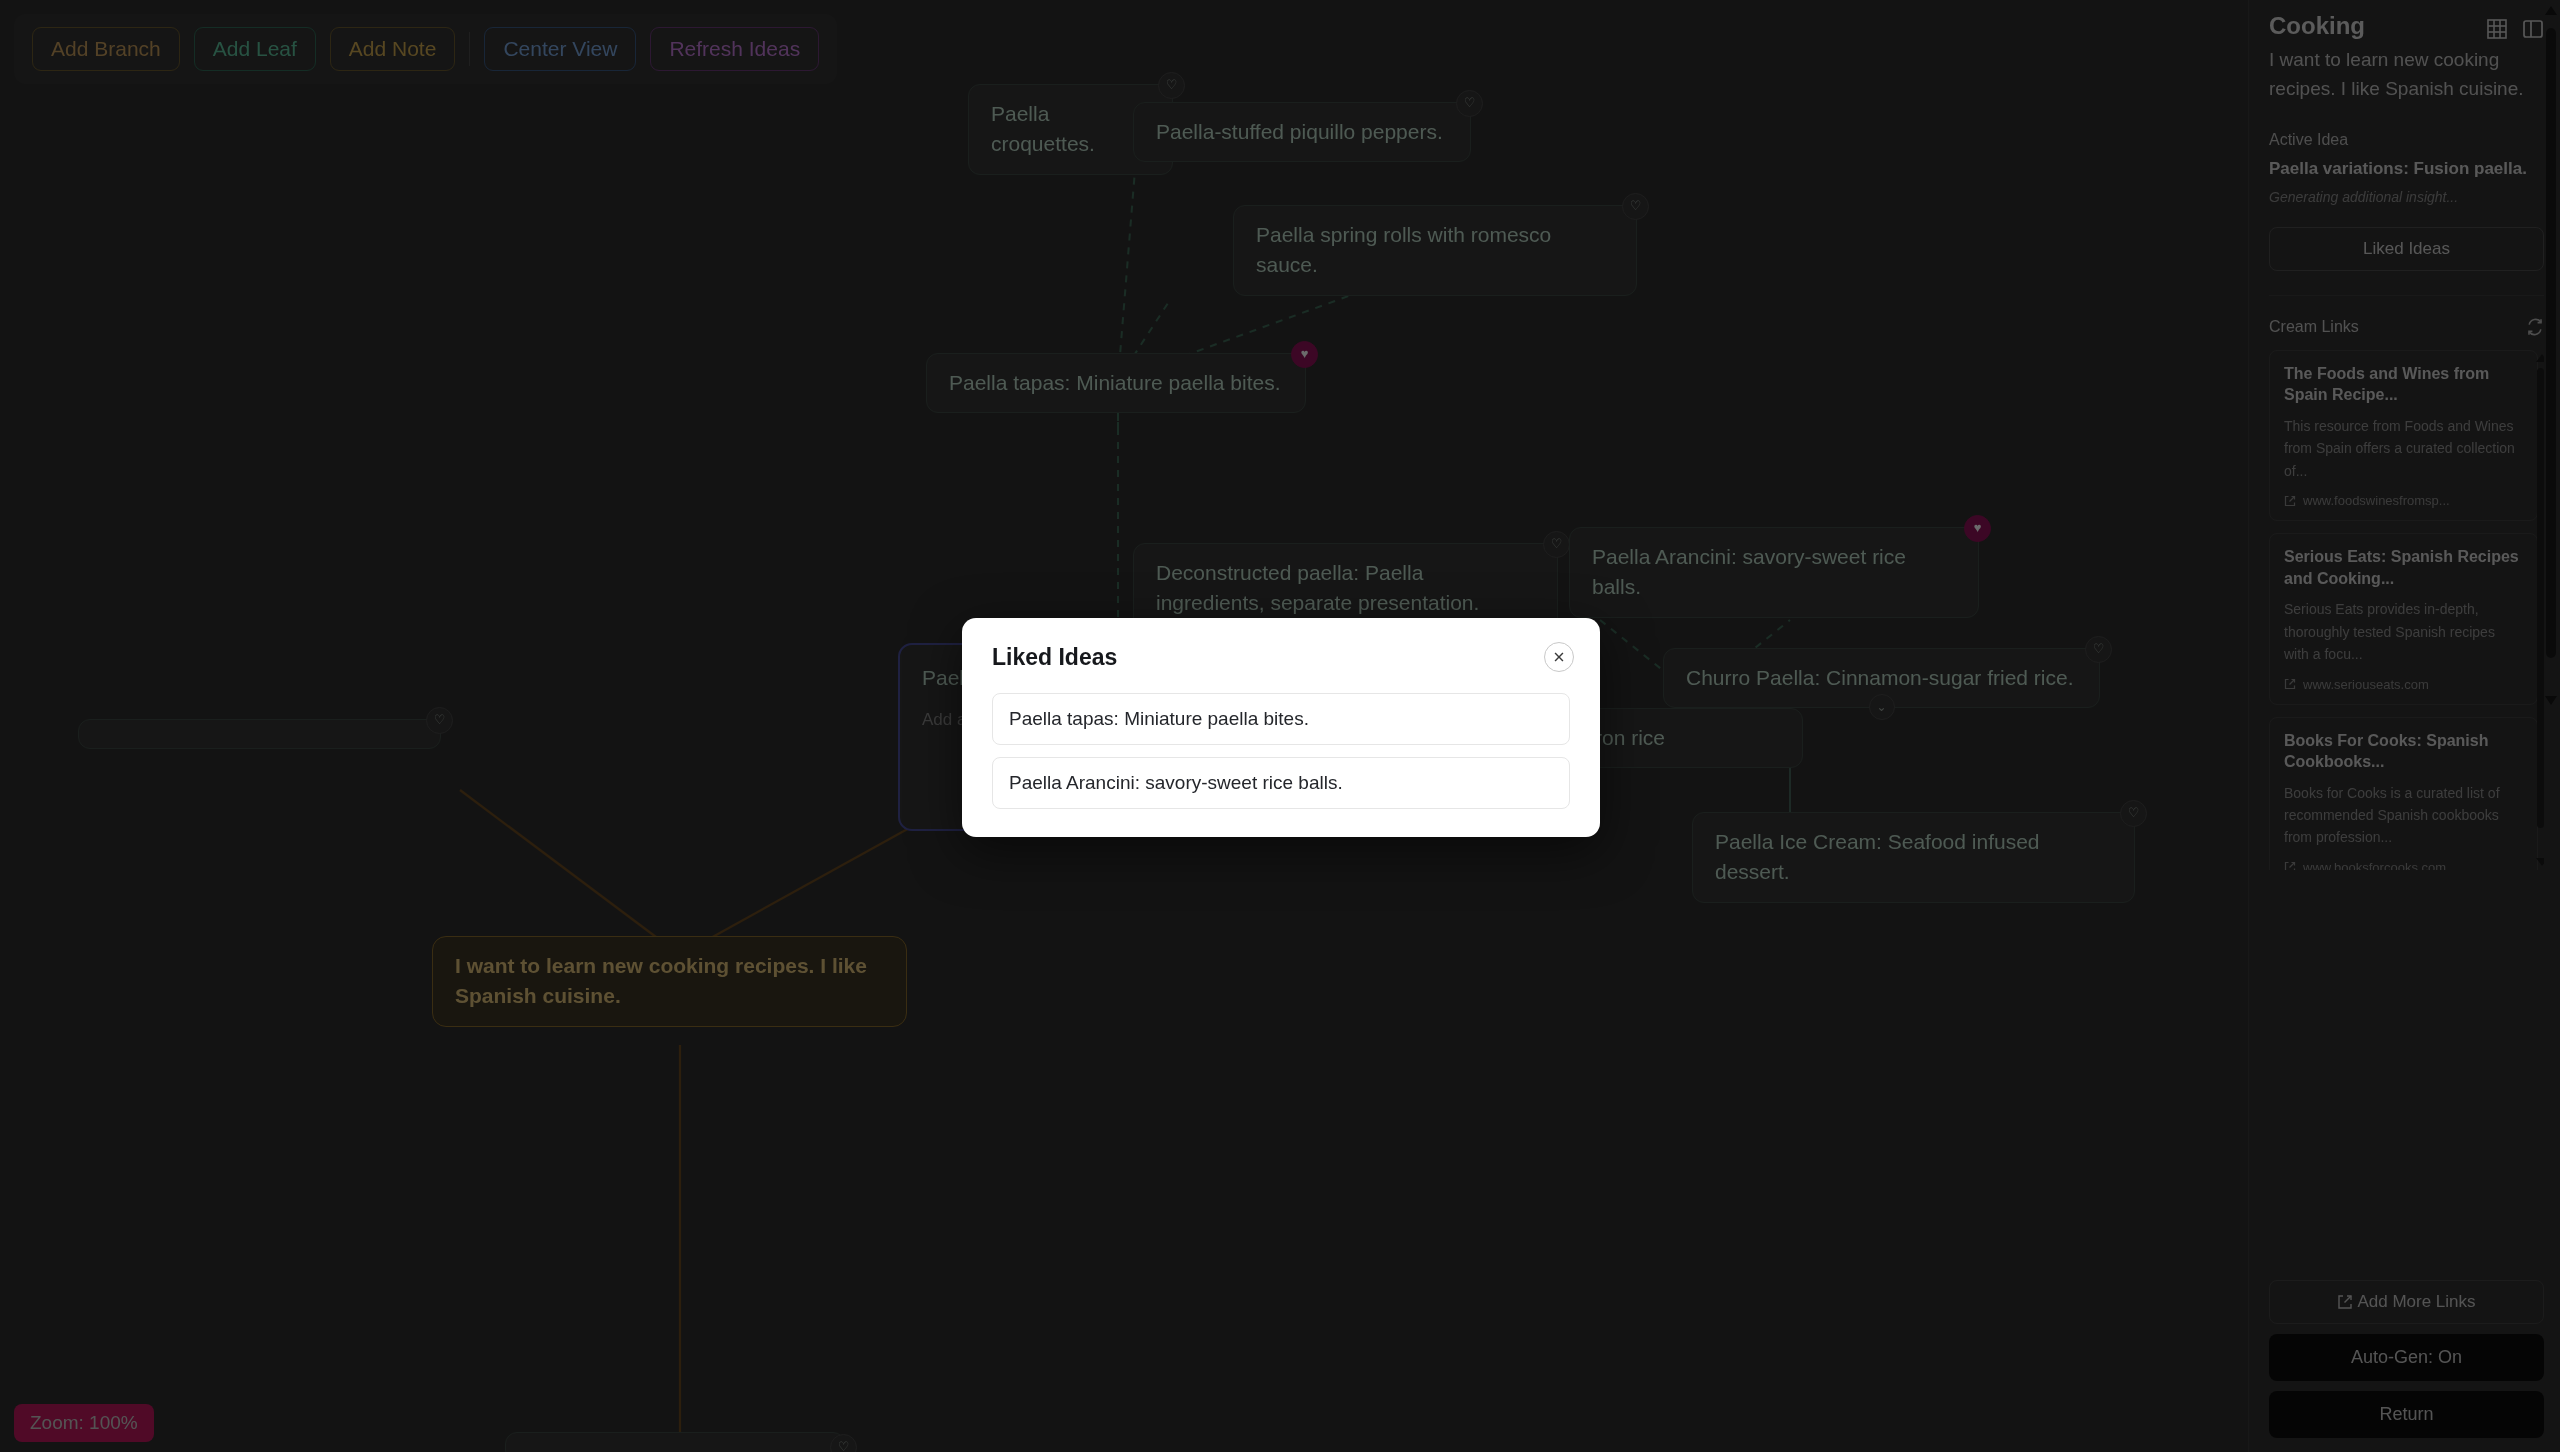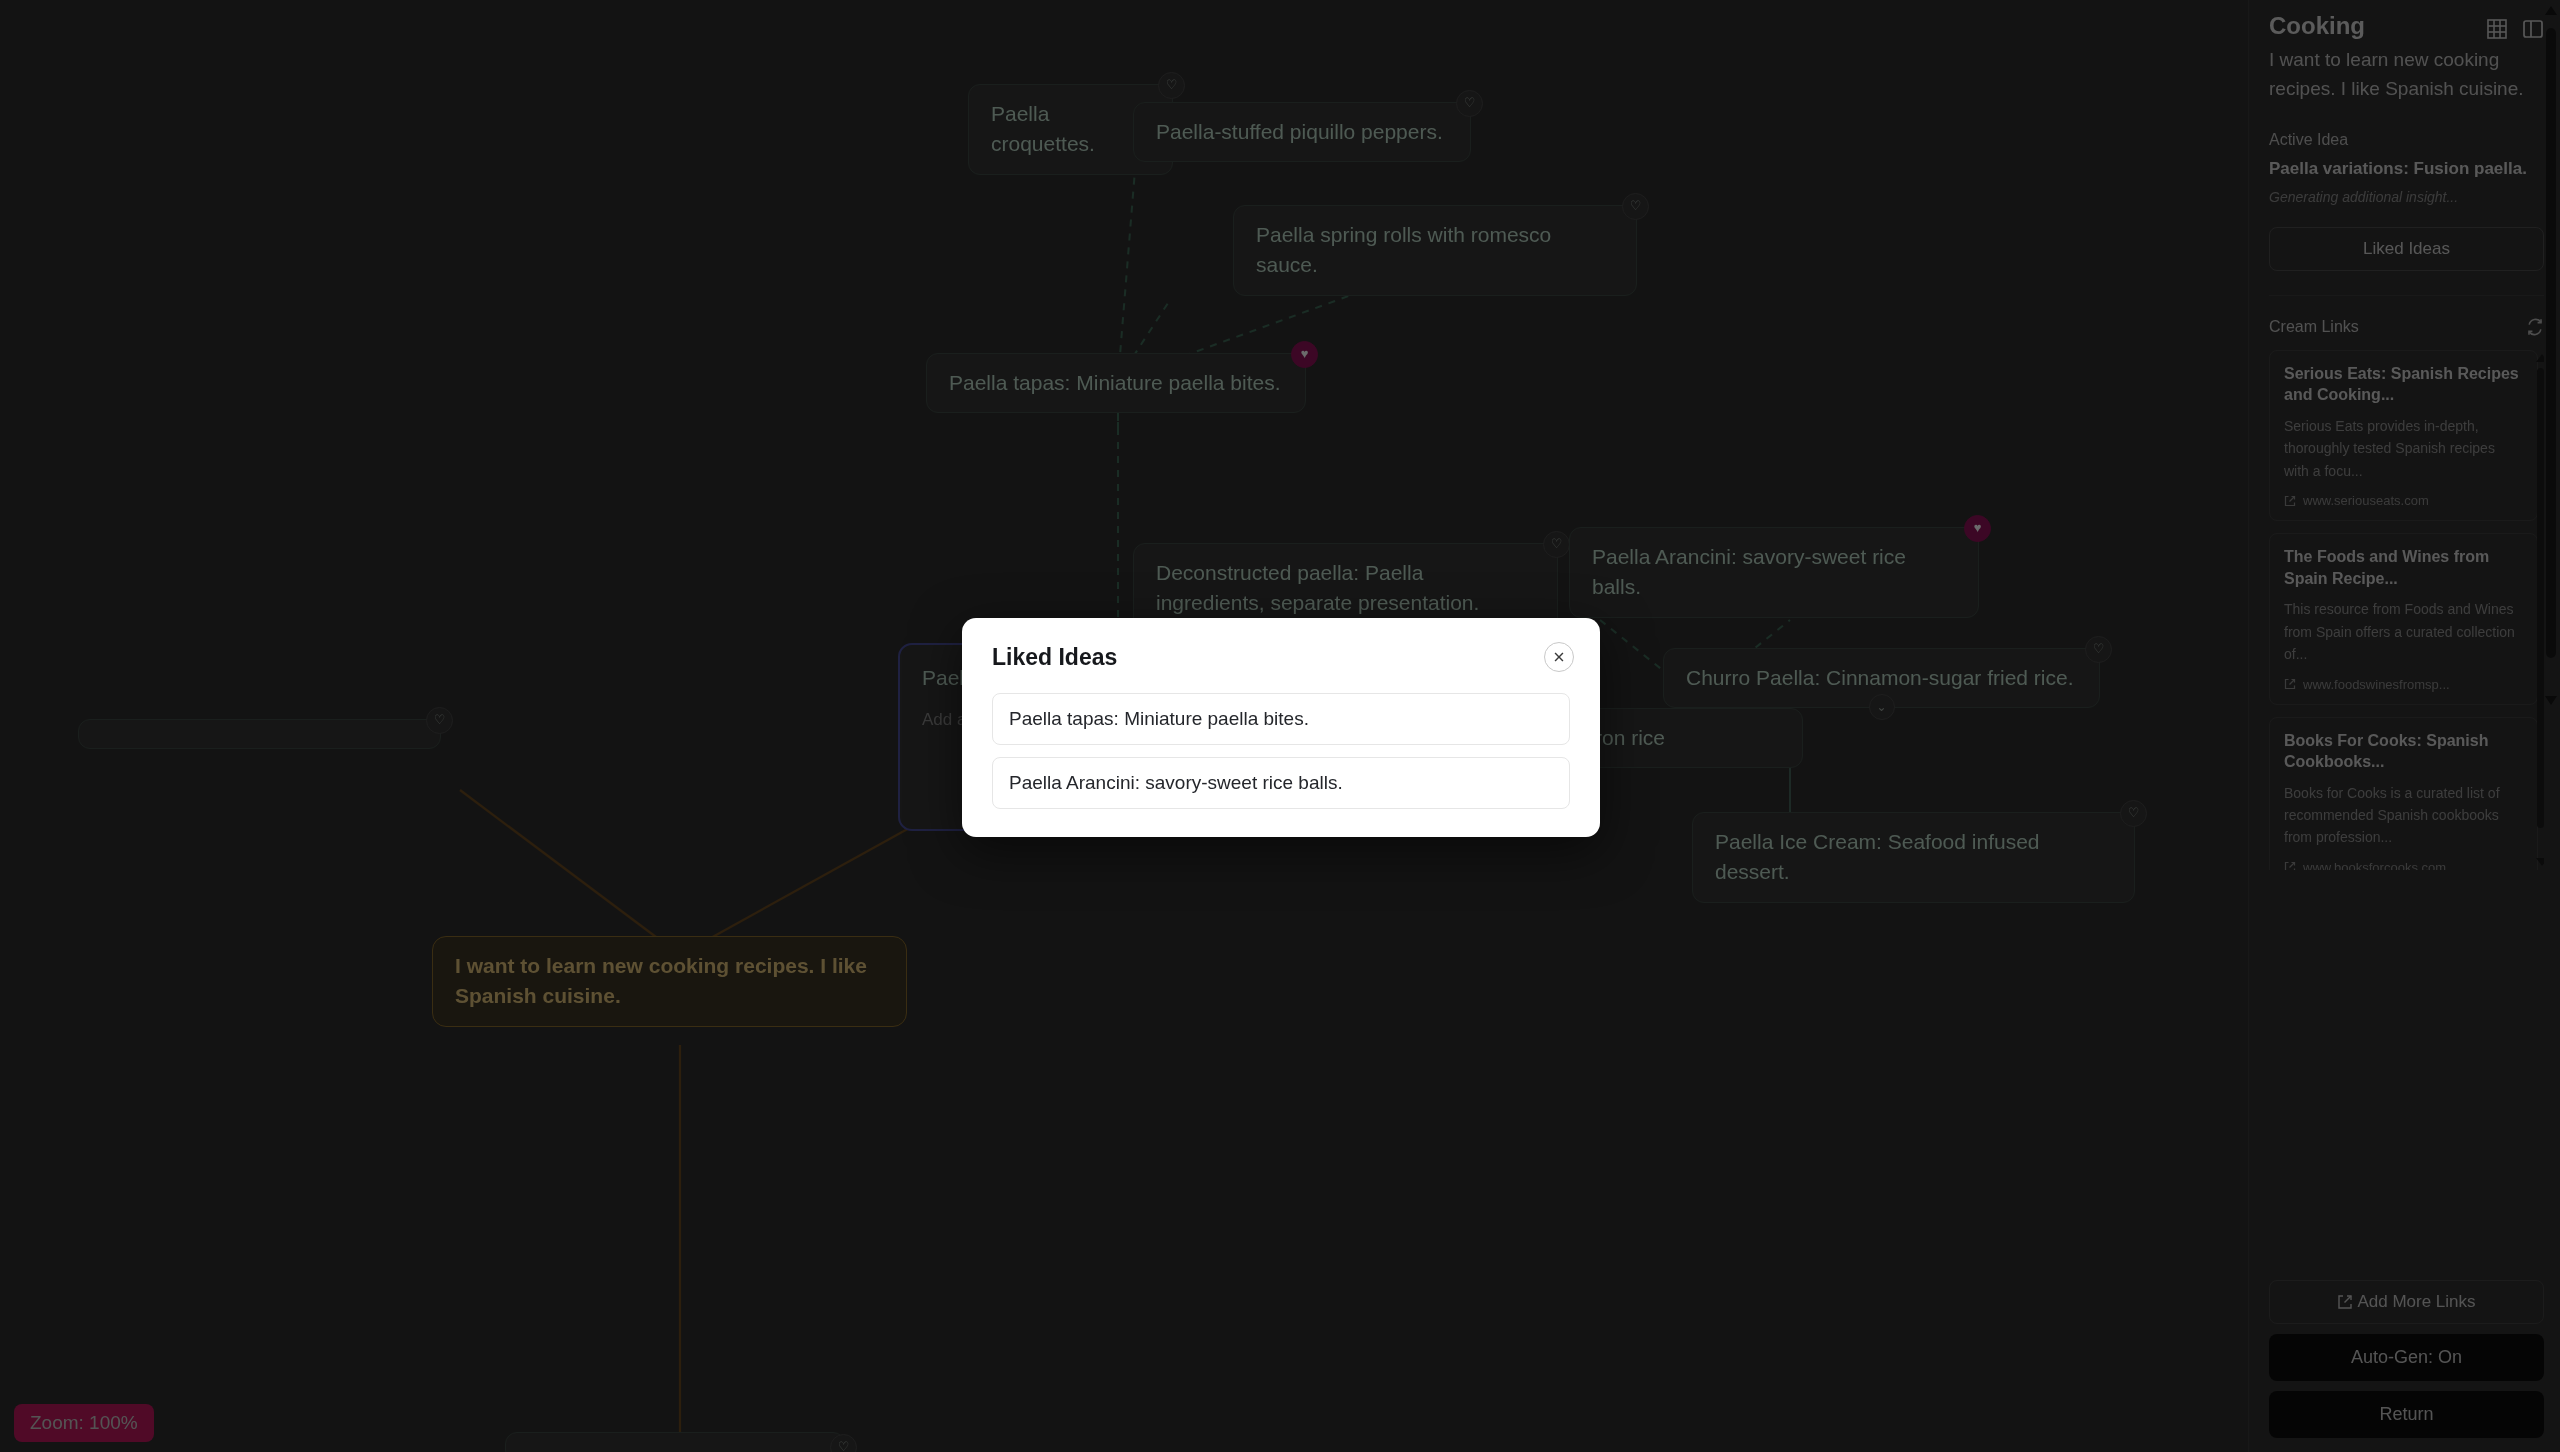--- a/index.html
+++ b/index.html
@@ -310,20 +310,28 @@
       </div>
 
       <div class="node root" style="left:432px; top:936px; width:475px; align-items:flex-start;">
         <span>I want to learn new cooking recipes. I like Spanish cuisine.</span>
       </div>
 
       <div class="node" style="left:505px; top:1432px; width:340px;">
         <span class="heart" style="top:1px;">♡</span>
       </div>
 
+      <div id="toolbar">
+        <button class="tb-btn branch">Add Branch</button>
+        <button class="tb-btn leaf">Add Leaf</button>
+        <button class="tb-btn note">Add Note</button>
+        <div class="tb-sep"></div>
+        <button class="tb-btn view">Center View</button>
+        <button class="tb-btn ideas">Refresh Ideas</button>
+      </div>
 
       <div id="zoom-indicator">Zoom: 100%</div>
     </div>
 
     <div id="panel">
 
       <div class="p-head">
         <div class="p-title">Cooking</div>
         <div class="p-icons">
           <span class="p-icon">
@@ -362,46 +370,46 @@
               <polyline points="15,1.2 15,4.6 11.6,4.6"></polyline>
             <path d="M3 13.8A6.6 6.6 0 0 0 14.8 11.4"></path>
               <polyline points="3,16.8 3,13.4 6.4,13.4"></polyline>
           </svg>
         </span>
       </div>
 
       <div id="links-scroll">
 
         <div class="link-card">
+          <div class="link-title">The Foods and Wines from Spain Recipe...</div>
+          <div class="link-desc">This resource from Foods and Wines from Spain offers a curated collection of...</div>
+          <div class="link-url">
+            <span class="ext-icon">
+              <svg viewBox="0 0 12 12" width="12" height="12" fill="none" stroke="#8b8b8b" stroke-width="1.2">
+                <path d="M4.5 1.5H1.5v9h9v-3"></path>
+                  <polyline points="7.5,1.5 10.5,1.5 10.5,4.5"></polyline>
+                  <line x1="5.5" y1="6.5" x2="10.5" y2="1.5"></line>
+              </svg>
+            </span>
+            <span>www.foodswinesfromsp...</span>
+          </div>
+        </div>
+
+        <div class="link-card">
           <div class="link-title">Serious Eats: Spanish Recipes and Cooking...</div>
           <div class="link-desc">Serious Eats provides in-depth, thoroughly tested Spanish recipes with a focu...</div>
           <div class="link-url">
             <span class="ext-icon">
               <svg viewBox="0 0 12 12" width="12" height="12" fill="none" stroke="#8b8b8b" stroke-width="1.2">
                 <path d="M4.5 1.5H1.5v9h9v-3"></path>
                   <polyline points="7.5,1.5 10.5,1.5 10.5,4.5"></polyline>
                   <line x1="5.5" y1="6.5" x2="10.5" y2="1.5"></line>
               </svg>
             </span>
             <span>www.seriouseats.com</span>
-          </div>
-        </div>
-
-        <div class="link-card">
-          <div class="link-title">The Foods and Wines from Spain Recipe...</div>
-          <div class="link-desc">This resource from Foods and Wines from Spain offers a curated collection of...</div>
-          <div class="link-url">
-            <span class="ext-icon">
-              <svg viewBox="0 0 12 12" width="12" height="12" fill="none" stroke="#8b8b8b" stroke-width="1.2">
-                <path d="M4.5 1.5H1.5v9h9v-3"></path>
-                  <polyline points="7.5,1.5 10.5,1.5 10.5,4.5"></polyline>
-                  <line x1="5.5" y1="6.5" x2="10.5" y2="1.5"></line>
-              </svg>
-            </span>
-            <span>www.foodswinesfromsp...</span>
           </div>
         </div>
 
         <div class="link-card">
           <div class="link-title">Books For Cooks: Spanish Cookbooks...</div>
           <div class="link-desc">Books for Cooks is a curated list of recommended Spanish cookbooks from profession...</div>
           <div class="link-url">
             <span class="ext-icon">
               <svg viewBox="0 0 12 12" width="12" height="12" fill="none" stroke="#8b8b8b" stroke-width="1.2">
                 <path d="M4.5 1.5H1.5v9h9v-3"></path>

